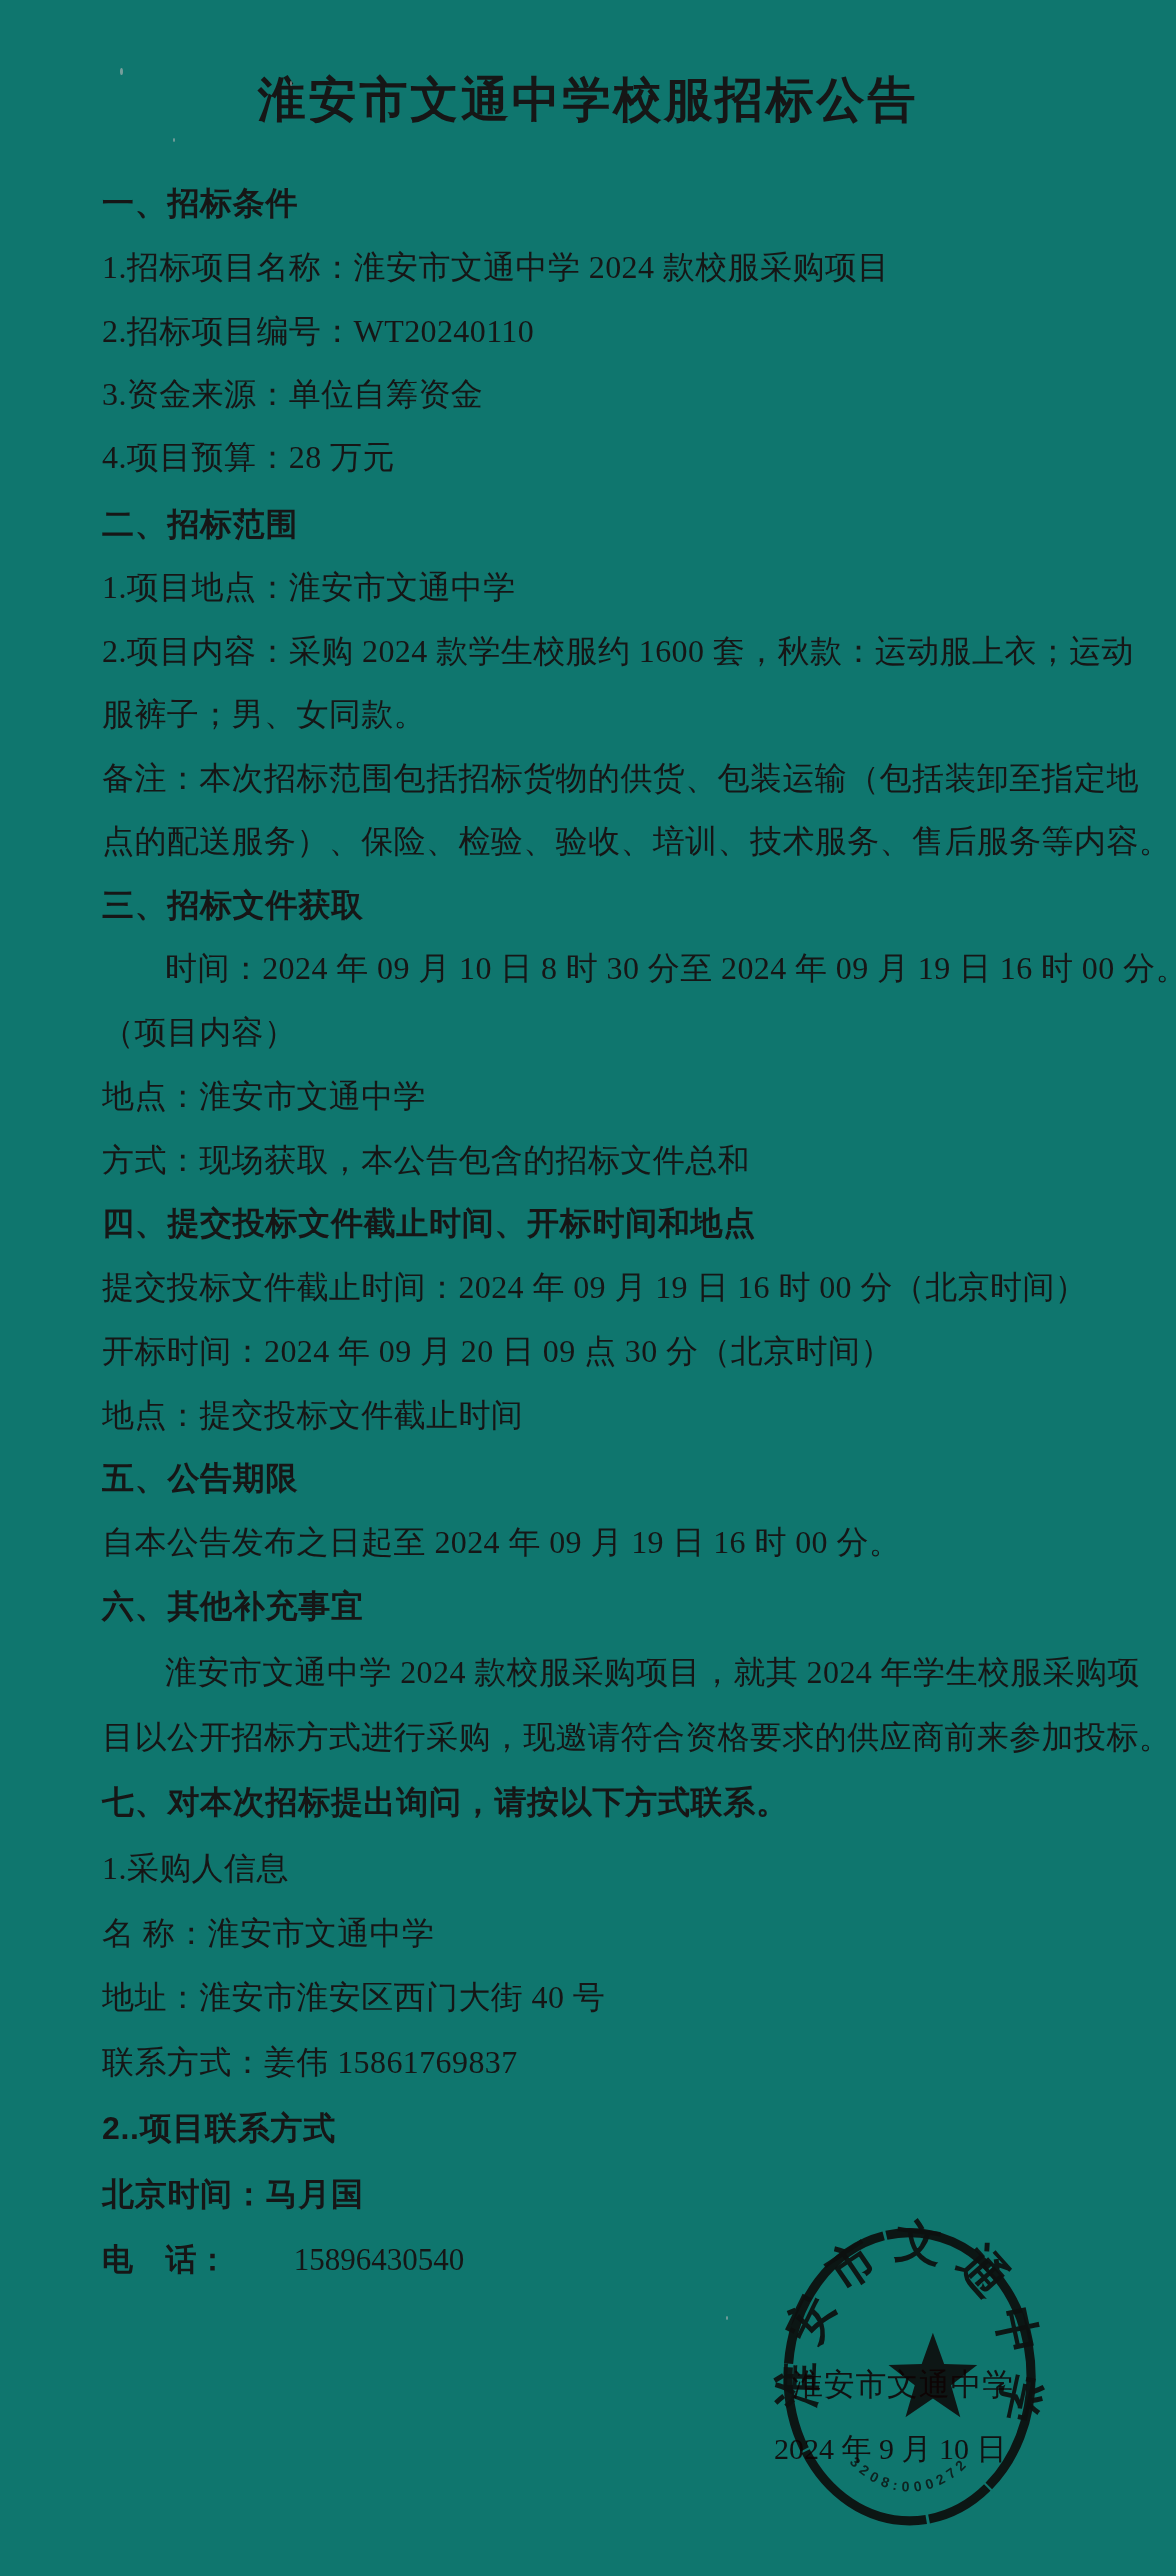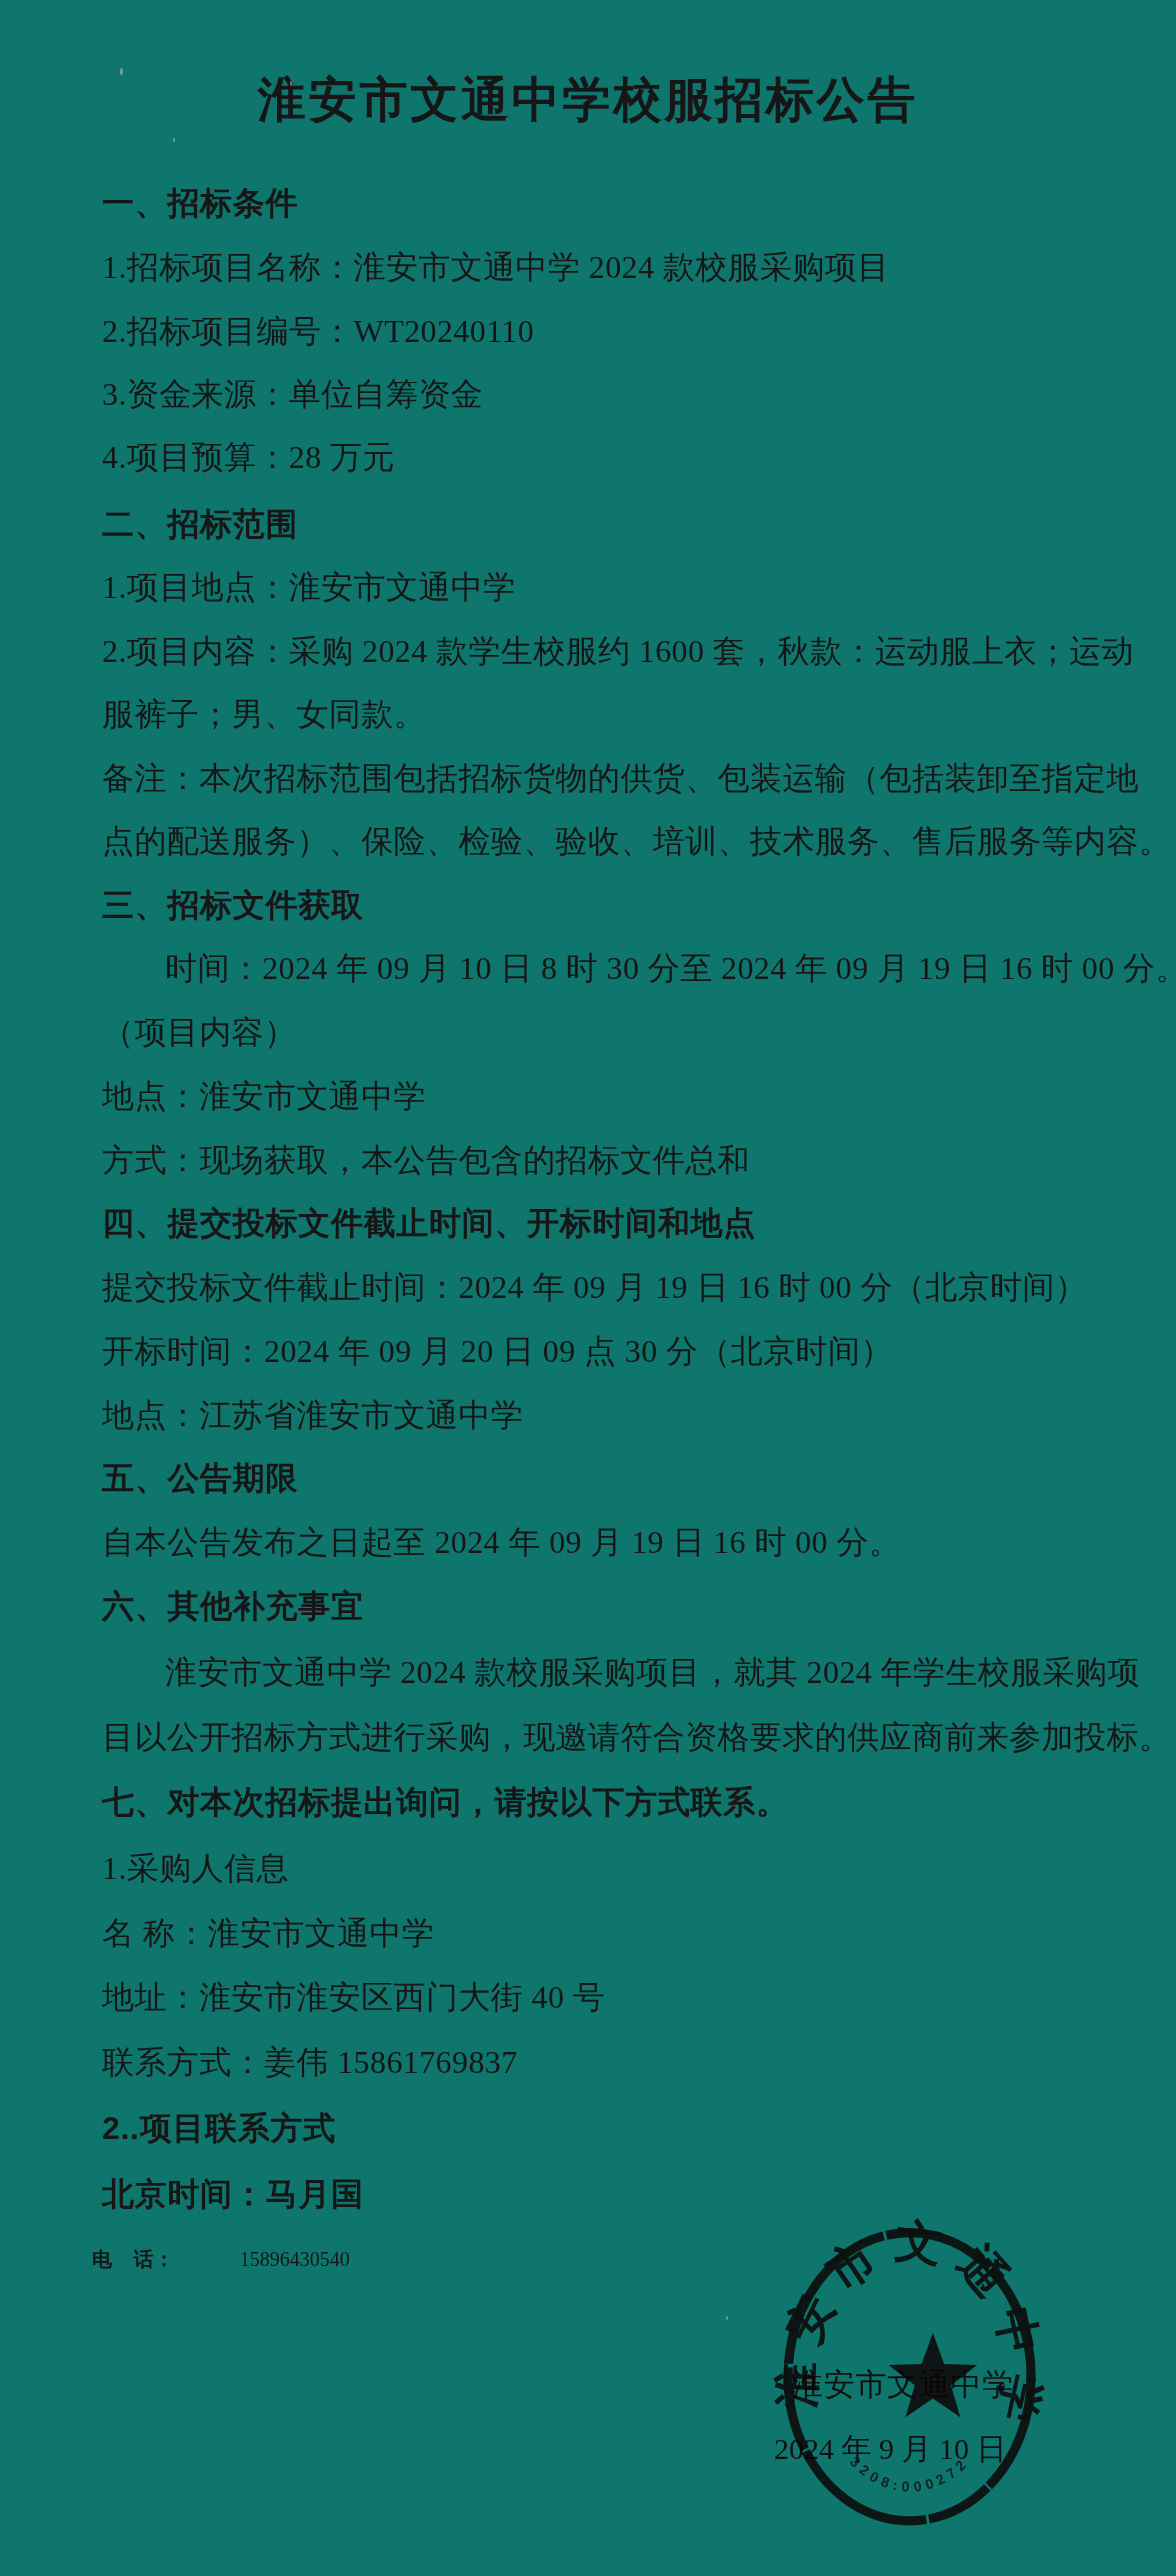--- a/index.html
+++ b/index.html
@@ -22,21 +22,21 @@
   }
   .line{
     position:absolute;left:102px;
     font-size:32px;line-height:37px;
     white-space:nowrap;
     letter-spacing:0.4px;
   }
   .b{font-family:"Liberation Serif","DejaVu Serif",serif;font-weight:400;}
   .h{font-family:"Liberation Sans","DejaVu Sans",sans-serif;font-weight:700;letter-spacing:0.7px;}
   .indent{left:165px;}
-  .phone-line{position:absolute;left:92px;top:2241px;font-size:20px;line-height:37px;white-space:nowrap;}
+  .phone-line{position:absolute;left:102px;top:2241px;font-size:31px;line-height:37px;white-space:nowrap;}
   .phone-label{font-family:"Liberation Sans","DejaVu Sans",sans-serif;font-weight:700;letter-spacing:0.7px;}
   .phone-number{font-family:"Liberation Serif","DejaVu Serif",serif;margin-left:65px;}
   .seal{
     position:absolute;left:759px;top:2217px;width:304px;height:325px;
     mix-blend-mode:multiply;
     z-index:3;
   }
   .sig-name{
     position:absolute;left:792px;top:2364px;
     font-size:31px;letter-spacing:0.7px;white-space:nowrap;
@@ -68,21 +68,21 @@
   <div class="line b" style="top:760px">备注：本次招标范围包括招标货物的供货、包装运输（包括装卸至指定地</div>
   <div class="line b" style="top:823px">点的配送服务）、保险、检验、验收、培训、技术服务、售后服务等内容。</div>
   <div class="line h" style="top:887px">三、招标文件获取</div>
   <div class="line b indent" style="top:950px">时间：2024 年 09 月 10 日 8 时 30 分至 2024 年 09 月 19 日 16 时 00 分。</div>
   <div class="line b" style="top:1014px">（项目内容）</div>
   <div class="line b" style="top:1078px">地点：淮安市文通中学</div>
   <div class="line h" style="top:1205px">四、提交投标文件截止时间、开标时间和地点</div>
   <div class="line b" style="top:1142px">方式：现场获取，本公告包含的招标文件总和</div>
   <div class="line b" style="top:1269px">提交投标文件截止时间：2024 年 09 月 19 日  16 时 00 分（北京时间）</div>
   <div class="line b" style="top:1333px">开标时间：2024 年 09 月 20 日  09 点 30 分（北京时间）</div>
-  <div class="line b" style="top:1397px">地点：江苏省淮安市文通中学</div>
+  <div class="line b" style="top:1397px">地点：提交投标文件截止时间</div>
   <div class="line h" style="top:1460px">五、公告期限</div>
   <div class="line b" style="top:1524px">自本公告发布之日起至 2024 年 09 月 19 日 16 时 00 分。</div>
   <div class="line h" style="top:1588px">六、其他补充事宜</div>
   <div class="line b indent" style="top:1654px">淮安市文通中学 2024 款校服采购项目，就其 2024 年学生校服采购项</div>
   <div class="line b" style="top:1719px">目以公开招标方式进行采购，现邀请符合资格要求的供应商前来参加投标。</div>
   <div class="line h" style="top:1784px">七、对本次招标提出询问，请按以下方式联系。</div>
   <div class="line b" style="top:1850px">1.采购人信息</div>
   <div class="line b" style="top:1915px">名 称：淮安市文通中学</div>
   <div class="line b" style="top:1979px">地址：淮安市淮安区西门大街 40 号</div>
   <div class="line b" style="top:2044px">联系方式：姜伟 15861769837</div>

